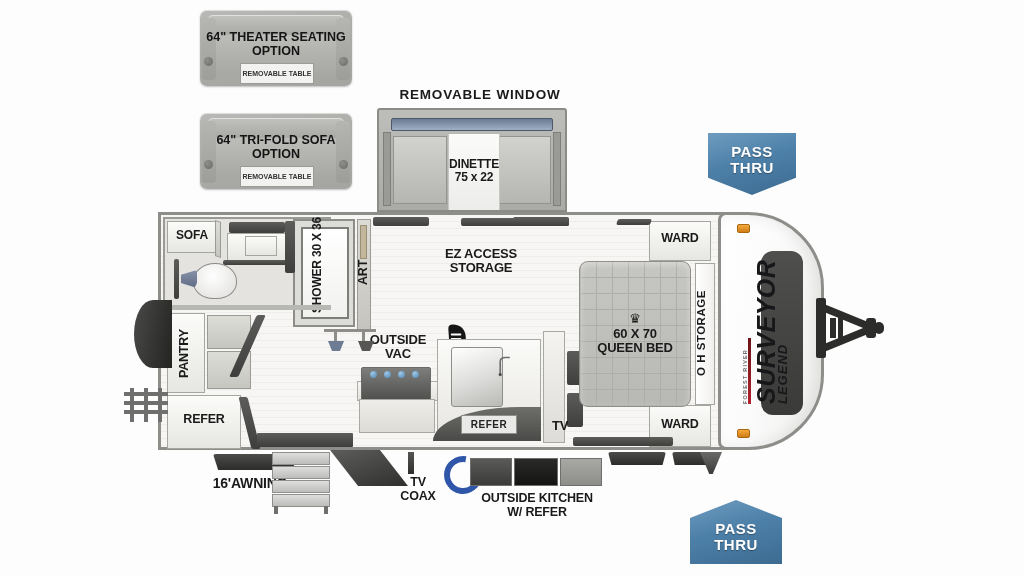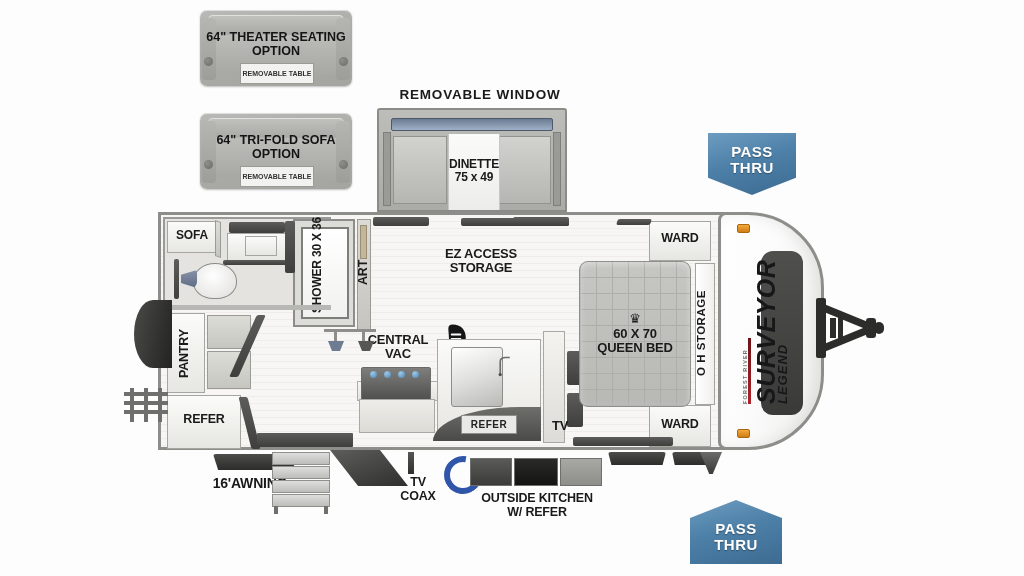--- a/index.html
+++ b/index.html
@@ -237,21 +237,21 @@
                 border:1px solid #93938f;"></div>
 
     <div class="abs" style="right:14px;top:26px;width:54px;bottom:6px;
                 background:linear-gradient(180deg,#d2d2ce,#b5b5b1);
                 border:1px solid #93938f;"></div>
 
     <div class="abs" style="left:69px;top:24px;width:52px;bottom:0px;
                 background:linear-gradient(180deg,#fbfbfa,#ececea);
                 border-left:1px solid #c7c7c4;border-right:1px solid #c7c7c4;"></div>
     <div class="lbl" style="left:55px;top:48px;width:80px;font-size:12px;">DINETTE
-75 x 49</div>
+75 x 22</div>
 
     <div class="abs" style="left:4px;top:22px;width:8px;bottom:4px;background:#9a9a97;border:1px solid #7e7e7b;"></div>
     <div class="abs" style="right:4px;top:22px;width:8px;bottom:4px;background:#9a9a97;border:1px solid #7e7e7b;"></div>
   </div>
 
   <div id="trailer-shell" style="left:158px;top:212px;width:580px;height:238px;">
 
     <div class="floor" style="left:0;top:0;right:0;bottom:0;"></div>
 
     <div class="abs" style="left:2px;top:2px;width:168px;height:90px;background:#e4e3df;border:2px solid #9a9a96;box-sizing:border-box;"></div>
@@ -293,21 +293,21 @@
                 background:linear-gradient(180deg,#dcdbd6,#c5c4bf);border:1px solid #9b9b96;box-sizing:border-box;"></div>
     <div class="lbl vert" style="left:196px;top:30px;height:54px;width:14px;font-size:12.5px;">ART</div>
     <div class="abs" style="left:199px;top:10px;width:7px;height:34px;background:#c2b79a;border:1px solid #9a8f75;"></div>
 
     <div class="lbl" style="left:250px;top:32px;width:140px;font-size:13px;">EZ ACCESS
 STORAGE</div>
 
     <div class="dark" style="left:212px;top:2px;width:56px;height:9px;"></div>
     <div class="dark" style="left:352px;top:2px;width:56px;height:9px;"></div>
 
-    <div class="lbl" style="left:192px;top:118px;width:90px;font-size:13px;">CENTRAL
+    <div class="lbl" style="left:192px;top:118px;width:90px;font-size:13px;">OUTSIDE
 VAC</div>
     <svg class="abs" viewBox="0 0 40 92" style="left:284px;top:108px;width:26px;height:60px;">
       <g fill="#161616">
         <path d="M12 2 C24 2 32 10 32 22 C32 30 28 34 28 40 L10 40 C10 34 6 30 6 22 C6 10 2 2 12 2 Z"></path>
         <rect x="8" y="44" width="20" height="4" rx="1"></rect>
         <rect x="8" y="50" width="20" height="4" rx="1"></rect>
         <path d="M9 58 C9 56 11 55 14 55 L24 55 C28 55 30 58 30 64 C30 76 26 88 18 88 C10 88 7 78 8 68 Z"></path>
         <rect x="11" y="62" width="16" height="3" rx="1" fill="#ffffff"></rect>
         <rect x="11" y="68" width="16" height="3" rx="1" fill="#ffffff"></rect>
         <rect x="11" y="74" width="14" height="3" rx="1" fill="#ffffff"></rect>

